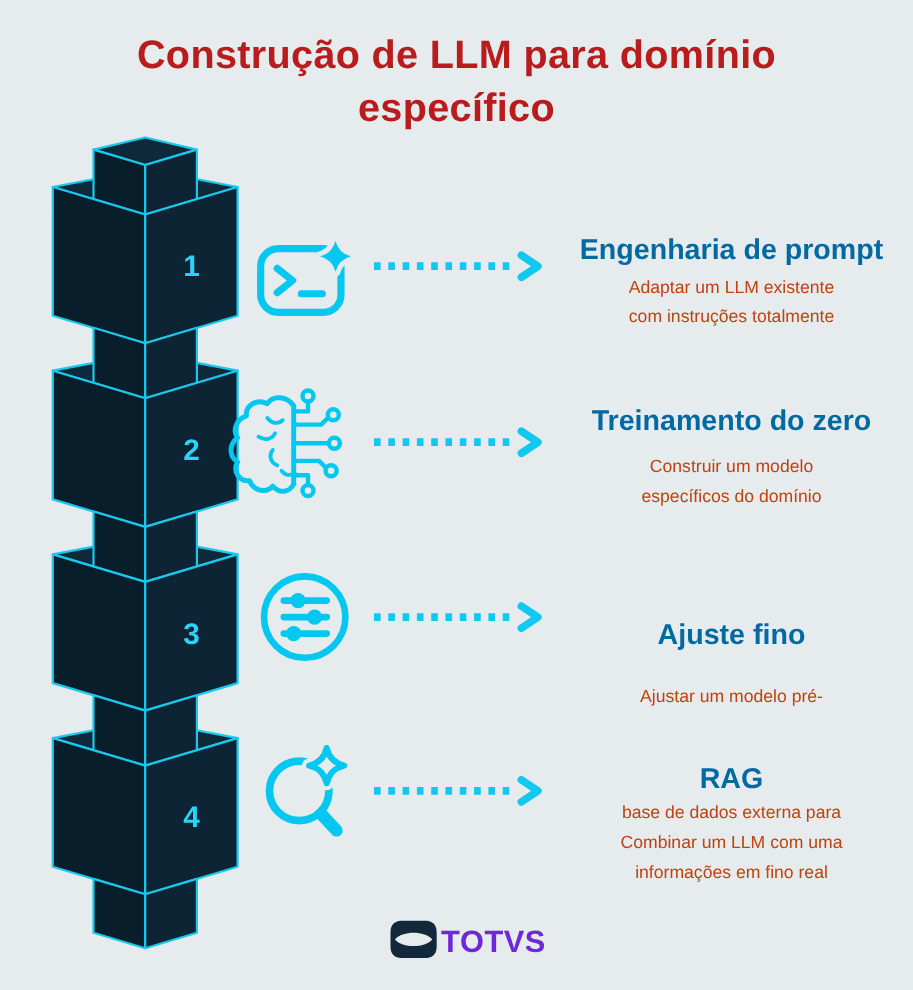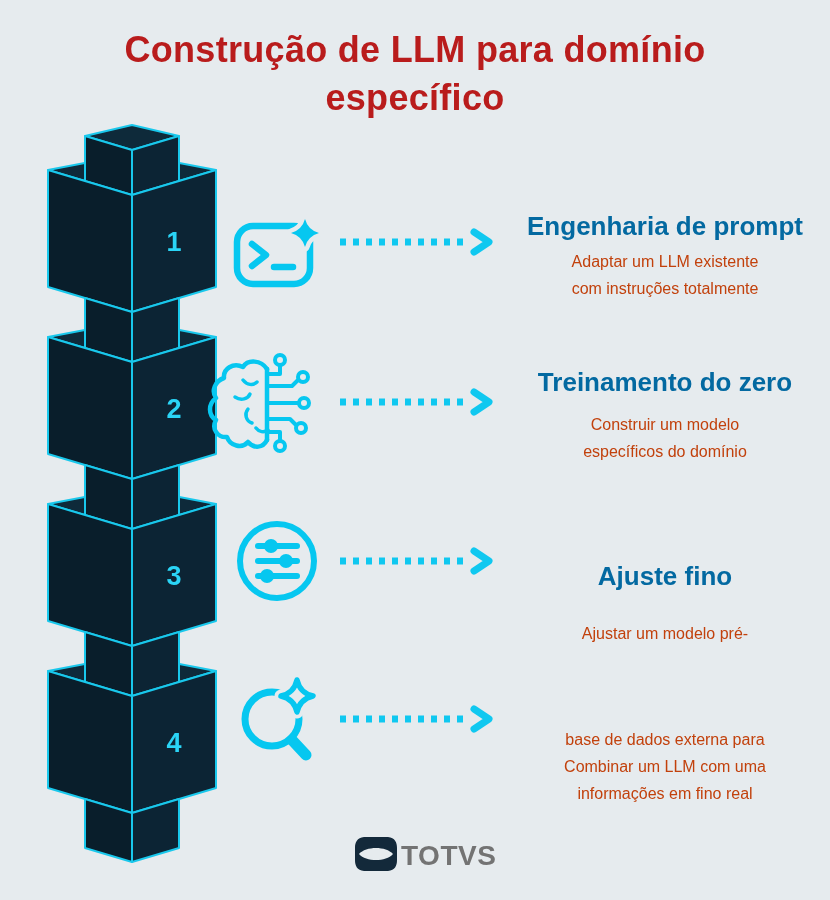--- a/index.html
+++ b/index.html
@@ -42,21 +42,21 @@
   }
   .s1t{top:210px;} .s1b{top:248px;}
   .s2t{top:366px;} .s2b{top:411px;}
   .s3t{top:543px;margin-top:17px;} .s3b{top:584px;margin-top:36px;}
   .s4t{top:691px;} .s4b{top:726px;}
   .brand-word{
     position:absolute;
     left:401px;top:840px;
     font-size:28px;
     font-weight:bold;
-    color:#737373;
+    color:#6d28d9;
     letter-spacing:.5px;
   }
   .cube-num{
     font-family:"Liberation Sans", sans-serif;
     font-size:27px;
     font-weight:bold;
     fill:#2ad4f6;
   }
 </style>
 </head>
@@ -208,20 +208,21 @@
   <div class="step-body s2b">
     <div>Construir um modelo</div>
     <div>específicos do domínio</div>
   </div>
 
   <div class="step-title s3t">Ajuste fino</div>
   <div class="step-body s3b">
     <div>Ajustar um modelo pré-</div>
   </div>
 
+  <div class="step-title s4t">RAG</div>
   <div class="step-body s4b">
     <div>base de dados externa para</div>
     <div>Combinar um LLM com uma</div>
     <div>informações em fino real</div>
   </div>
 
   <div class="brand-word">TOTVS</div>
 
 </div>
 

